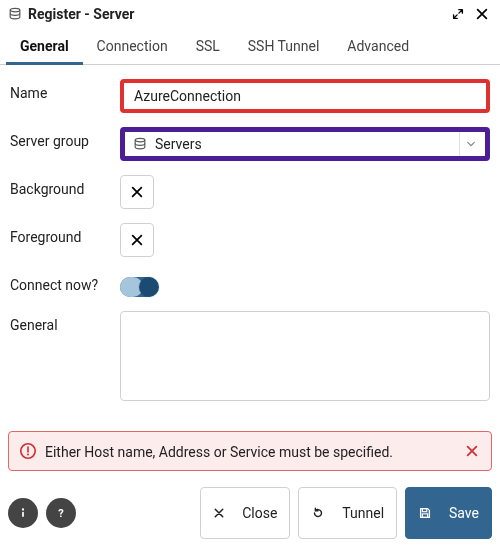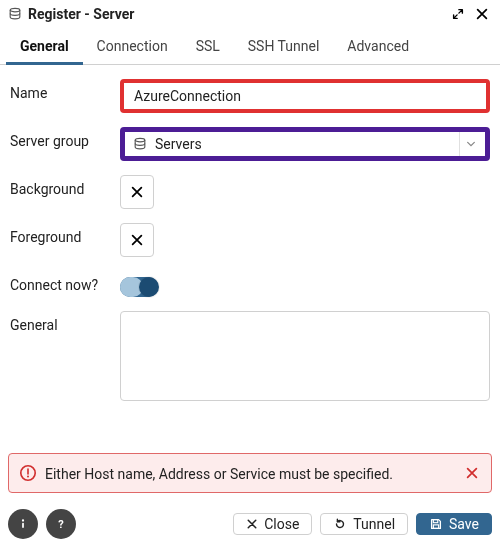--- a/index.html
+++ b/index.html
@@ -26,21 +26,21 @@
 .toggle-bg { position:absolute; left:0; top:0; width:60%; height:100%; background:#a5c5dc; border-radius:10px; }
 .comments { width: 100%; height: 90px; border: 1px solid #d0d0d0; border-radius: 4px; padding: 6px; font-size: 14px; resize: none; outline: none; }
 .spacer { flex: 1; }
 .alert { margin: 0 8px 10px 8px; border: 1px solid #e06868; background: #fdecec; border-radius: 4px; display: flex; align-items: flex-end; padding: 10px 10px; }
 .alert .a-icon { width: 18px; height: 18px; margin-right: 8px; flex-shrink:0; }
 .alert .a-text { flex: 1; font-size: 14px; color: #222; }
 .alert .a-close { width: 18px; height: 18px; cursor: pointer; display:flex; align-items:center; justify-content:center; }
 .footer { display: flex; align-items: center; padding: 6px 8px 10px 8px; gap: 8px; }
 .circle-btn { width: 30px; height: 30px; border-radius: 50%; background: #444; display: flex; align-items: center; justify-content: center; cursor: pointer; color:#fff; }
 .footer .sp { flex: 1; }
-.btn { height: 22px; border: 1px solid #d0d0d0; border-radius: 4px; padding: 0 12px; display: flex; align-items: center; gap: 6px; cursor: pointer; background: #fff; font-size: 14px; color: #222; }
+.btn { height: 52px; border: 1px solid #d0d0d0; border-radius: 4px; padding: 0 12px; display: flex; align-items: center; gap: 17px; cursor: pointer; background: #fff; font-size: 14px; color: #222; }
 .btn.primary { background: #326690; border-color: #326690; color: #fff; }
 </style>
 </head>
 <body>
 
 <div class="titlebar">
   <span class="db-icon">
     <svg viewBox="0 0 16 16">
         <ellipse cx="8" cy="3.5" rx="5.5" ry="2" fill="none" stroke="#555" stroke-width="1.3"></ellipse>
         <path d="M2.5 3.5v4c0 1.1 2.46 2 5.5 2s5.5-.9 5.5-2v-4" fill="none" stroke="#555" stroke-width="1.3"></path>

